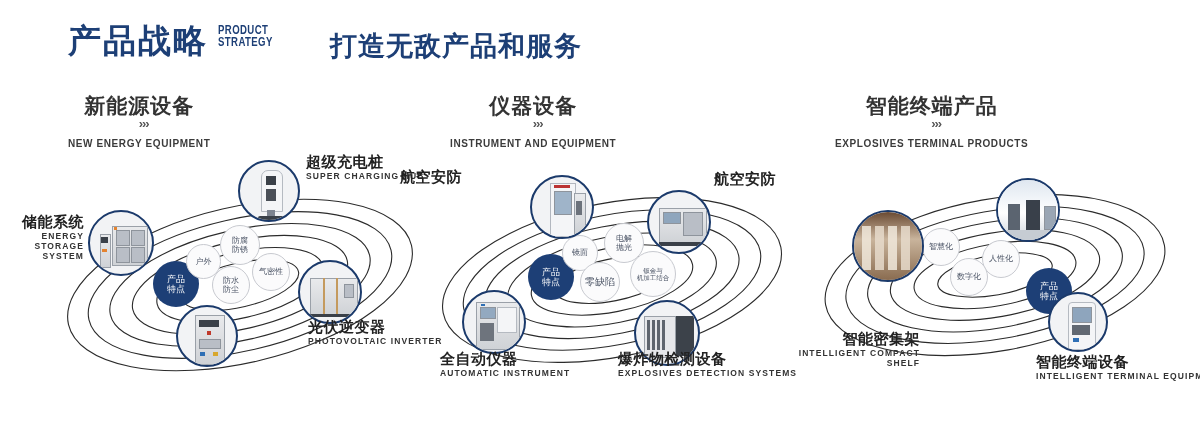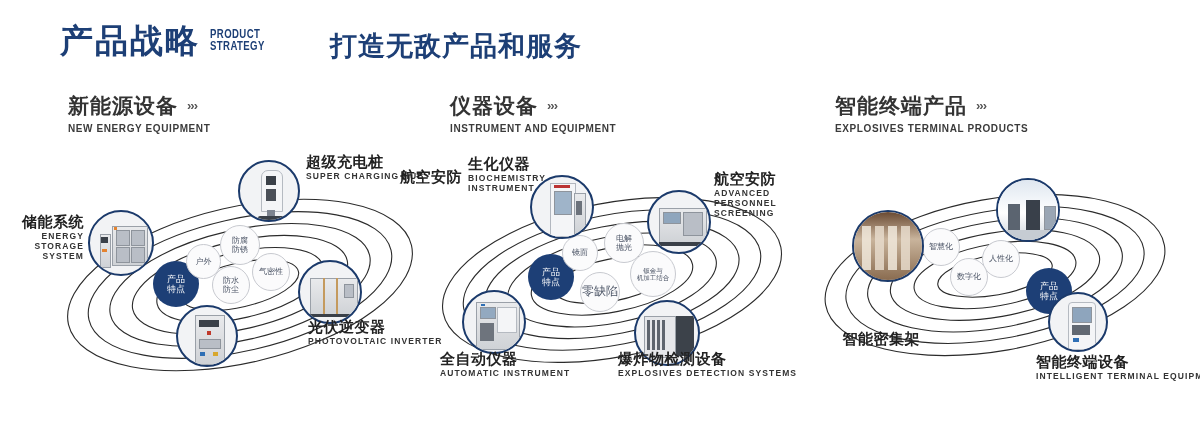--- a/index.html
+++ b/index.html
@@ -4,39 +4,39 @@
 <style>
   html,body{margin:0;padding:0;}
   body{
     width:1200px;height:422px;background:#ffffff;overflow:hidden;position:relative;
     font-family:"Liberation Sans","DejaVu Sans",sans-serif;
     color:#2b2b2b;
   }
   .stage{position:absolute;left:0;top:0;width:1200px;height:422px;}
 
   
-  .hdr{position:absolute;left:60px;top:24px;display:flex;align-items:center;}
+  .hdr{position:absolute;left:68px;top:24px;display:flex;align-items:flex-start;}
   .hdr-cn{
     font-size:33px;font-weight:bold;color:#1d3f76;letter-spacing:2px;
     line-height:1;font-family:"Liberation Sans","DejaVu Sans",sans-serif;
   }
   .hdr-en{
     margin-left:10px;margin-bottom:2px;color:#1d3f76;font-weight:bold;
     font-size:12px;line-height:12px;letter-spacing:.5px;
     transform:scaleX(.8);transform-origin:left bottom;
   }
   .hdr-en span{display:block;}
   .hdr-sub{
     position:absolute;left:330px;top:33px;font-size:27px;font-weight:bold;
     color:#1d3f76;letter-spacing:1px;line-height:1;
   }
 
   
   .sect{position:absolute;}
-  .sect .row{display:flex;align-items:center;}
+  .sect .row{display:flex;align-items:center;flex-direction:column;}
   .sect .cn{font-size:21px;font-weight:bold;color:#333;letter-spacing:1px;line-height:1;}
   .sect .arrows{margin-left:9px;color:#555;font-size:13px;letter-spacing:-1px;font-weight:bold;}
   .sect .en{margin-top:7px;font-size:10px;color:#3b3b3b;letter-spacing:.6px;font-weight:bold;}
 
   
   .cluster{position:absolute;width:400px;height:270px;}
   .rings{position:absolute;left:0;top:0;width:400px;height:270px;}
 
   
   .node{position:absolute;border-radius:50%;border:2px solid #1b3a6b;
@@ -234,21 +234,21 @@
         <b>电解</b>
         <b>抛光</b>
       </span>
     </div>
     <div class="bub" style="left:208px;top:101px;width:46px;height:46px;font-size:6.5px;">
       <span>
         <b>钣金与</b>
         <b>机加工结合</b>
       </span>
     </div>
-    <div class="bub" style="left:158px;top:122px;width:40px;height:40px;font-size:12px;">
+    <div class="bub" style="left:158px;top:112px;width:40px;height:40px;font-size:10px;">
       <span>
           <b>零缺陷</b>
         </span>
     </div>
 
     <div class="node" style="left:108px;top:25px;width:64px;height:64px;">
       <div class="art">
         <div class="wht" style="left:18px;top:6px;width:24px;height:52px;border:1px solid #b2b7bf;"></div>
         <div class="scr" style="left:22px;top:14px;width:16px;height:22px;background:#9fb4c9;"></div>
         <div class="dk" style="left:22px;top:8px;width:16px;height:3px;background:#b33;"></div>
@@ -284,28 +284,23 @@
         <div class="wht" style="left:33px;top:15px;width:18px;height:24px;border:1px solid #b5bac1;"></div>
         <div class="dk" style="left:16px;top:31px;width:14px;height:18px;background:#6e747d;"></div>
         <div style="position:absolute;left:17px;top:12px;width:4px;height:2px;background:#2f6fb5;"></div>
       </div>
     </div>
 
     <div class="cap r" style="left:-40px;top:18px;width:80px;">
       <div class="cn">航空安防</div>
     </div>
 
-    <div class="cap" style="left:46px;top:5px;">
-      <div class="cn">生化仪器</div>
-      <div class="en" style="white-space:normal;width:96px;">BIOCHEMISTRY INSTRUMENT</div>
-    </div>
 
     <div class="cap" style="left:292px;top:20px;">
       <div class="cn">航空安防</div>
-      <div class="en" style="white-space:normal;width:96px;">ADVANCED PERSONNEL SCREENING</div>
     </div>
 
     <div class="cap" style="left:18px;top:200px;">
       <div class="cn">全自动仪器</div>
       <div class="en">AUTOMATIC INSTRUMENT</div>
     </div>
 
     <div class="cap" style="left:196px;top:200px;">
       <div class="cn">爆炸物检测设备</div>
       <div class="en">EXPLOSIVES DETECTION SYSTEMS</div>
@@ -377,16 +372,17 @@
     </div>
 
 
     <div class="cap" style="left:236px;top:203px;">
       <div class="cn">智能终端设备</div>
       <div class="en">INTELLIGENT TERMINAL EQUIPMENT</div>
     </div>
 
     <div class="cap r" style="left:-10px;top:180px;width:130px;">
       <div class="cn">智能密集架</div>
+      <div class="en" style="white-space:normal;">INTELLIGENT COMPACT SHELF</div>
     </div>
   </div>
 
 </div>
 
 </body></html>

